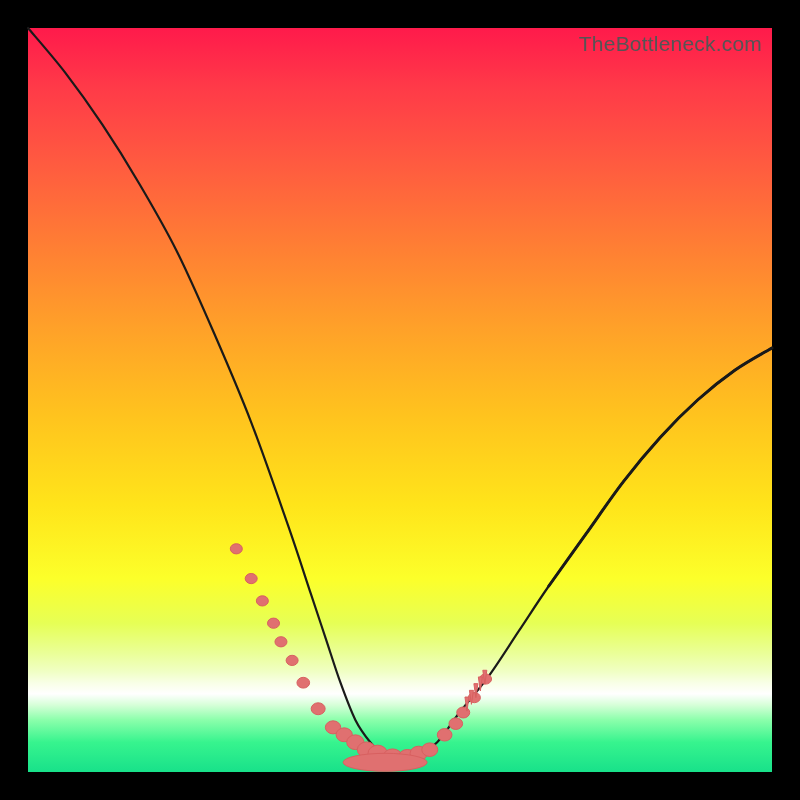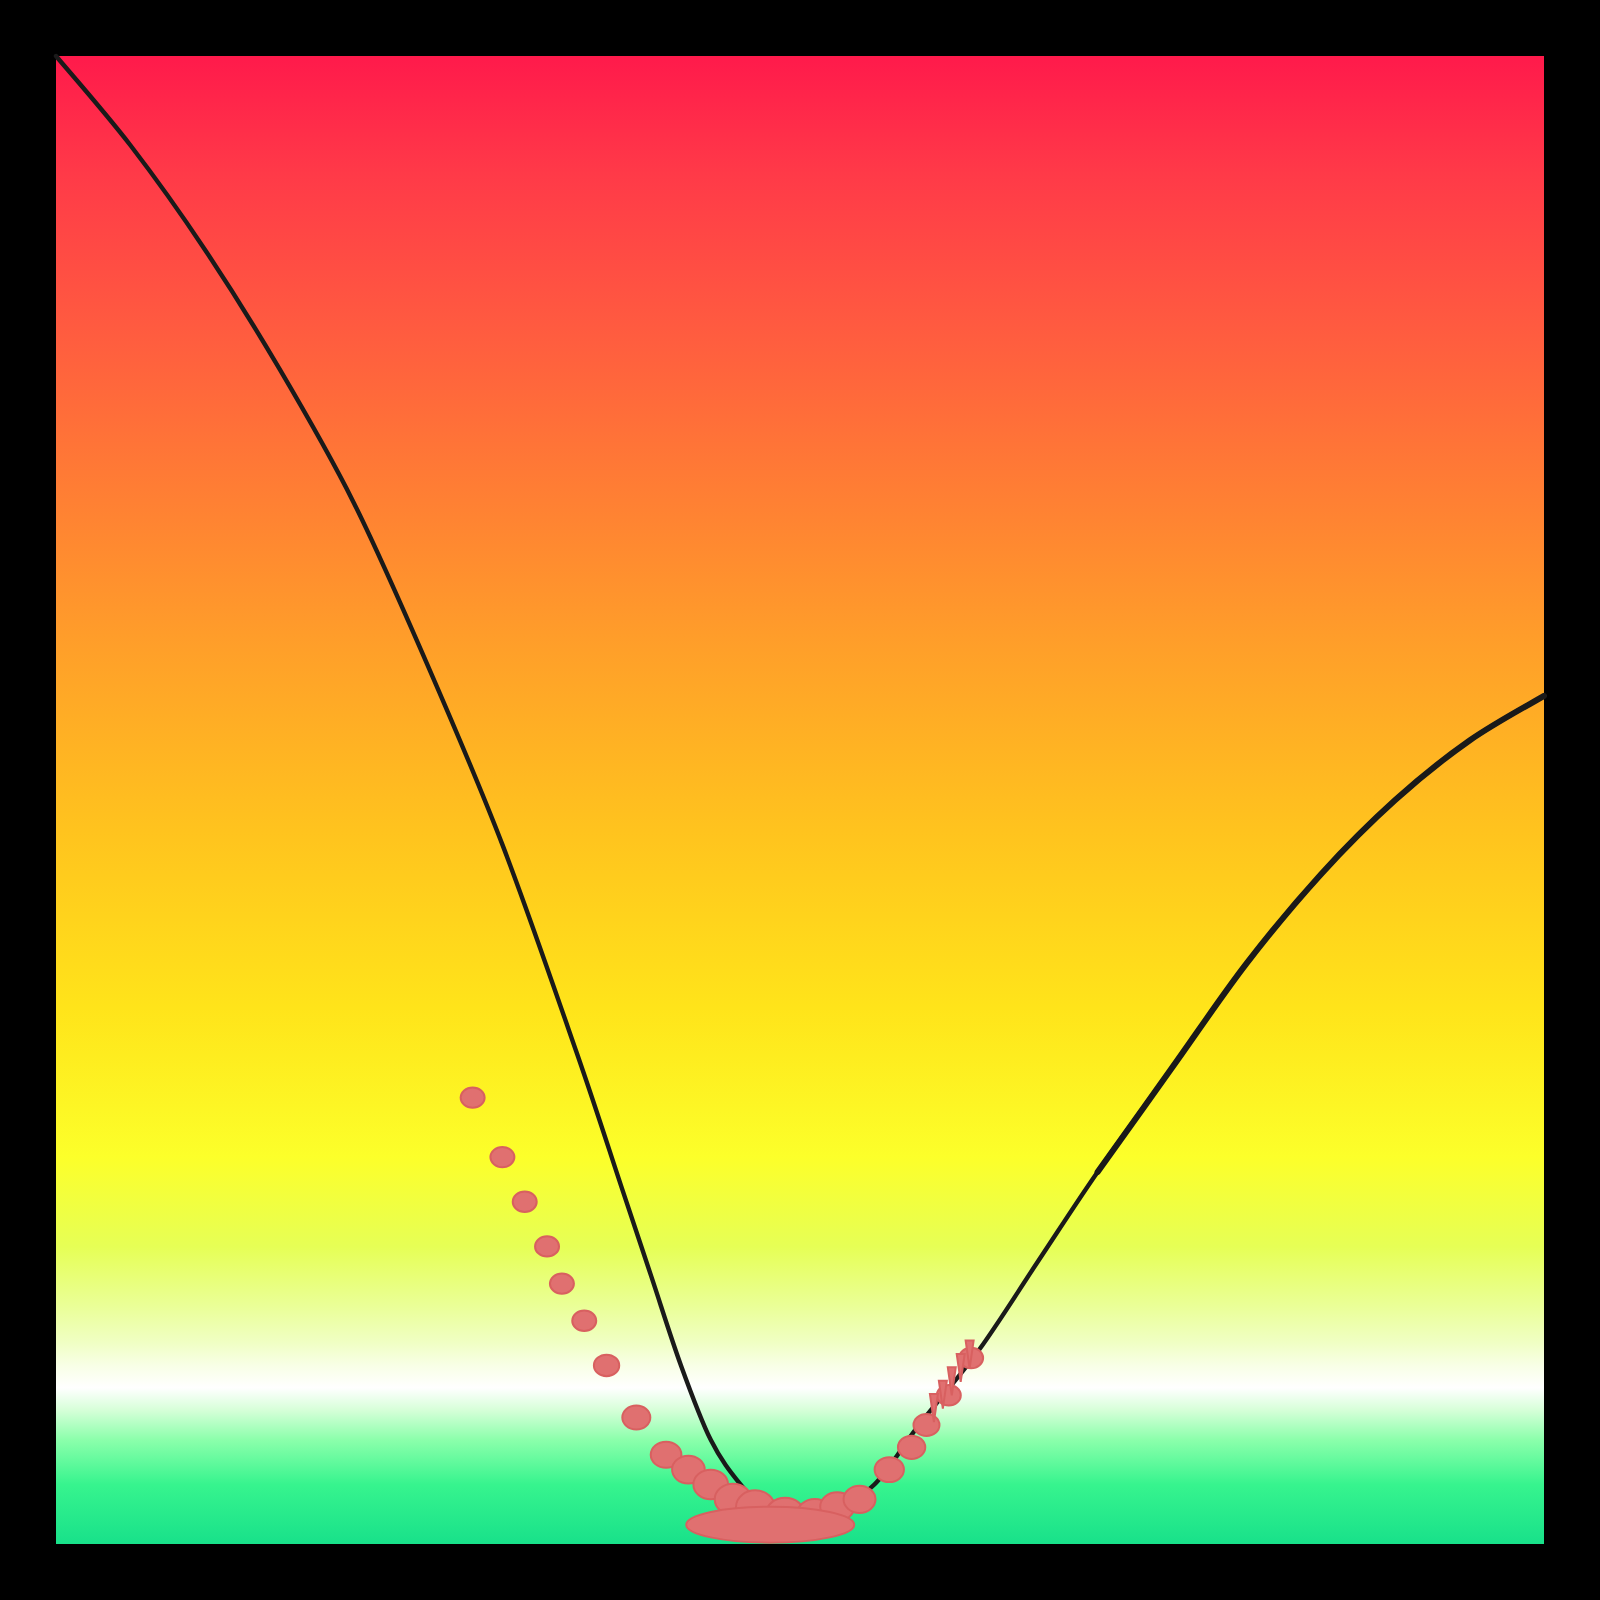--- a/index.html
+++ b/index.html
@@ -83,20 +83,21 @@
     fill: #e07070;
     stroke: #d86060;
     stroke-width: 1;
   }
 </style>
 </head>
 <body>
 
 <div class="stage">
   <div class="plot">
+    <div class="watermark">TheBottleneck.com</div>
 
     <svg class="curve" viewBox="0 0 744 744">
       <path id="curve-path" class="line" d="M 0 0 C 6.2 7.439999999999998, 24.800000000000004 28.519999999999982, 37.2 44.639999999999986 C 49.6 60.75999999999999, 62.00000000000001 78.12000000000002, 74.4 96.72000000000003 C 86.80000000000001 115.32000000000004, 99.19999999999999 135.16, 111.6 156.24 C 124 177.32000000000002, 136.4 198.40000000000003, 148.8 223.20000000000005 C 161.20000000000002 248.00000000000006, 173.6 276.52000000000004, 186 305.04 C 198.4 333.56, 210.79999999999998 362.08, 223.2 394.32 C 235.6 426.56, 250.47999999999996 469.96000000000004, 260.4 498.48 C 270.32 527, 276.52000000000004 546.84, 282.72 565.44 C 288.92 584.0400000000001, 292.64000000000004 595.2, 297.6 610.08 C 302.56 624.96, 307.52 641.08, 312.47999999999996 654.72 C 317.43999999999994 668.36, 322.4 682, 327.36 691.92 C 332.32000000000005 701.8399999999999, 337.28000000000003 708.04, 342.24 714.24 C 347.2 720.44, 352.16 725.4, 357.12 729.12 C 362.08 732.84, 367.04 736.56, 372 736.56 C 376.96 736.56, 380.68 732.84, 386.88 729.12 C 393.08 725.4, 401.76000000000005 721.6800000000001, 409.20000000000005 714.24 C 416.64000000000004 706.8, 422.84 695.64, 431.52 684.48 C 440.2 673.32, 451.35999999999996 660.92, 461.28 647.28 C 471.2 633.64, 481.12 617.52, 491.04 602.64 C 500.96000000000004 587.76, 509.64 574.12, 520.8 558 C 531.9599999999999 541.88, 545.6 523.28, 558 505.91999999999996 C 570.4 488.55999999999995, 582.8000000000001 469.96, 595.2 453.84 C 607.6 437.71999999999997, 620 422.84, 632.4 409.2 C 644.8 395.56, 657.2 383.16, 669.6 372 C 682 360.84, 694.4 350.91999999999996, 706.8 342.23999999999995 C 719.1999999999999 333.55999999999995, 737.8 323.64, 744 319.92"></path>
       <path id="curve-path-right" class="line-thick" d="M 520.8 558 C 527 549.3199999999999, 545.6 523.28, 558 505.91999999999996 C 570.4 488.55999999999995, 582.8000000000001 469.96, 595.2 453.84 C 607.6 437.71999999999997, 620 422.84, 632.4 409.2 C 644.8 395.56, 657.2 383.16, 669.6 372 C 682 360.84, 694.4 350.91999999999996, 706.8 342.23999999999995 C 719.1999999999999 333.55999999999995, 737.8 323.64, 744 319.92"></path>
       <g id="marker-layer">
           <ellipse cx="208.32000000000002" cy="520.8" rx="6" ry="5.1" class="marker"></ellipse>
           <ellipse cx="223.2" cy="550.56" rx="6" ry="5.1" class="marker"></ellipse>
           <ellipse cx="234.36" cy="572.88" rx="6" ry="5.1" class="marker"></ellipse>
           <ellipse cx="245.52" cy="595.2" rx="6" ry="5.1" class="marker"></ellipse>
           <ellipse cx="252.96" cy="613.8" rx="6" ry="5.1" class="marker"></ellipse>

